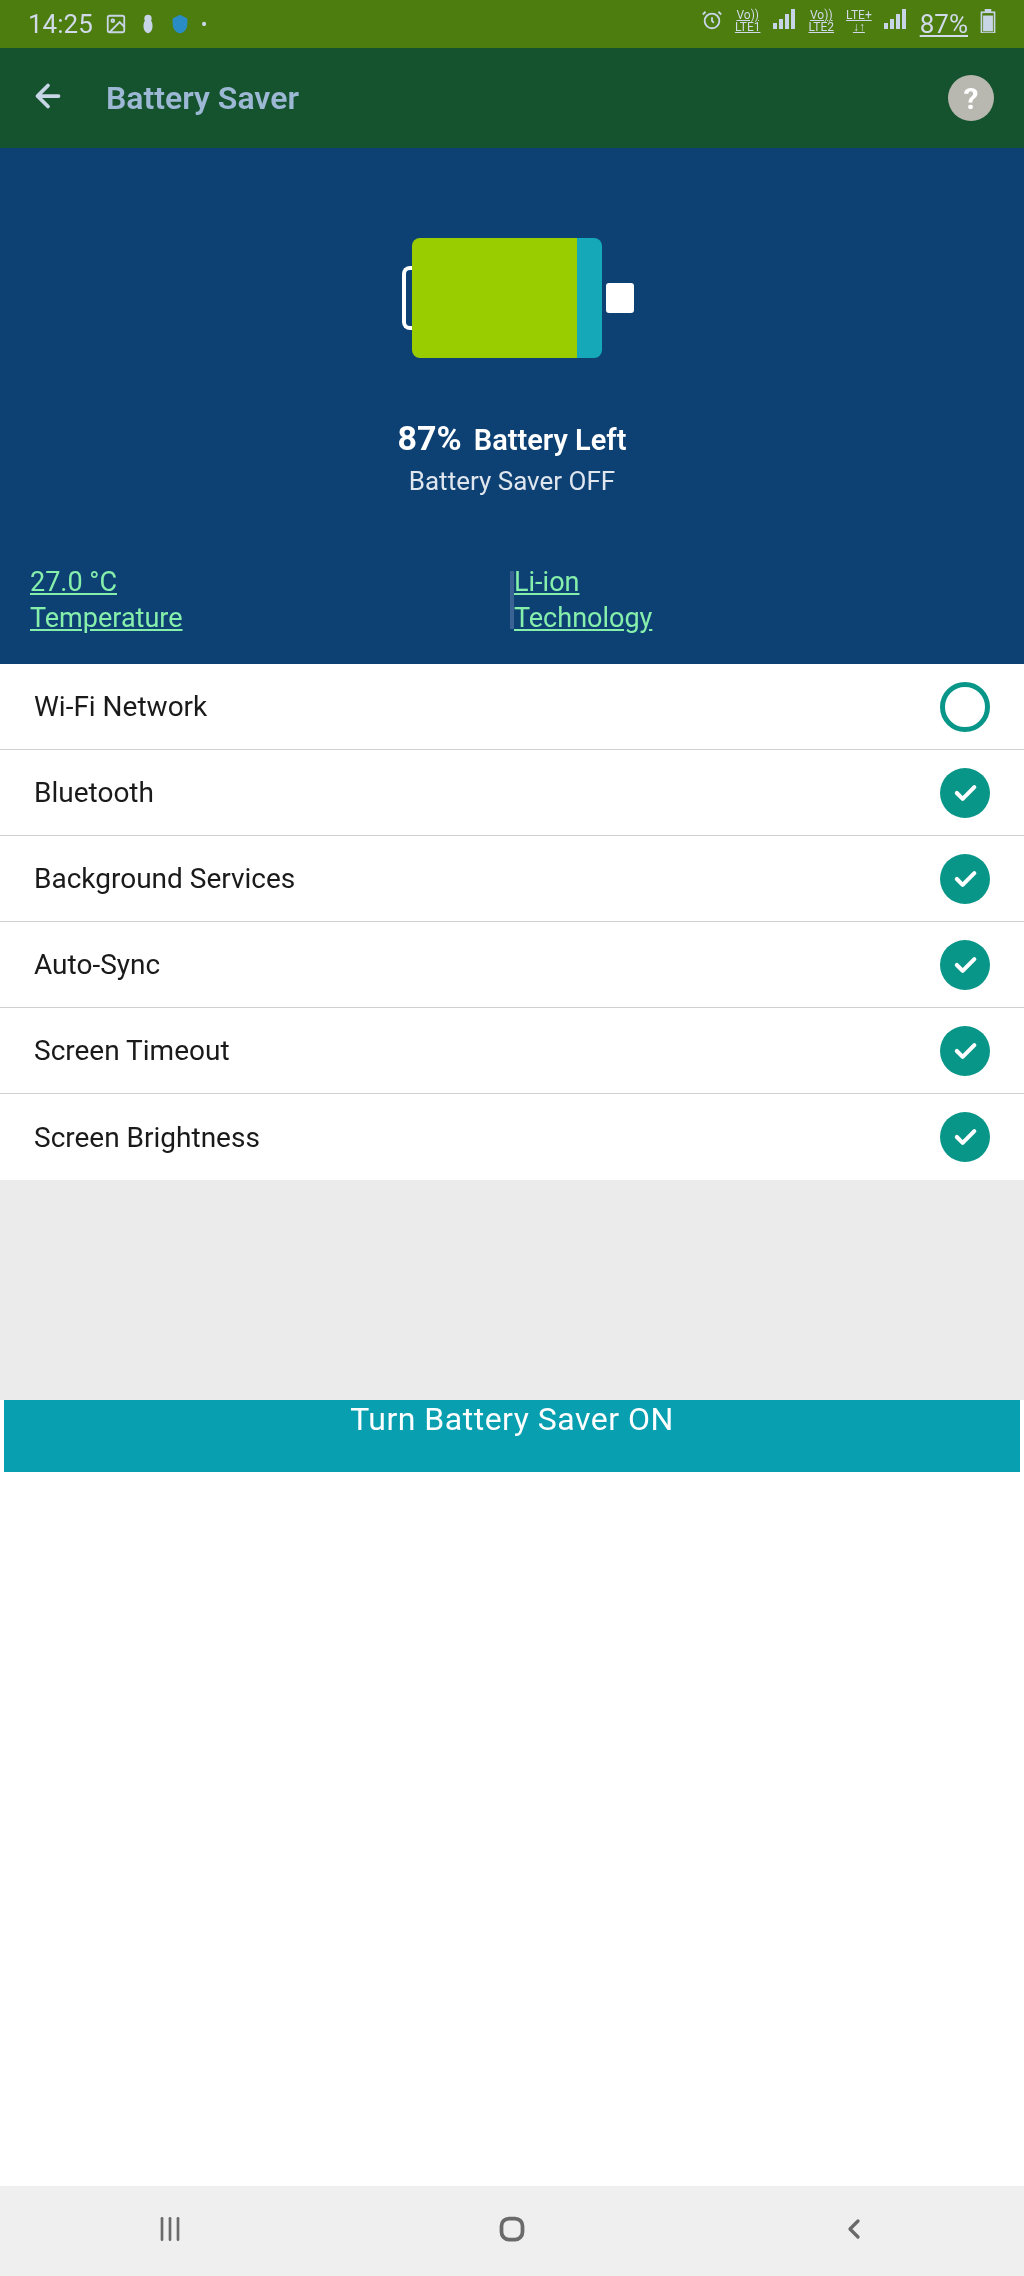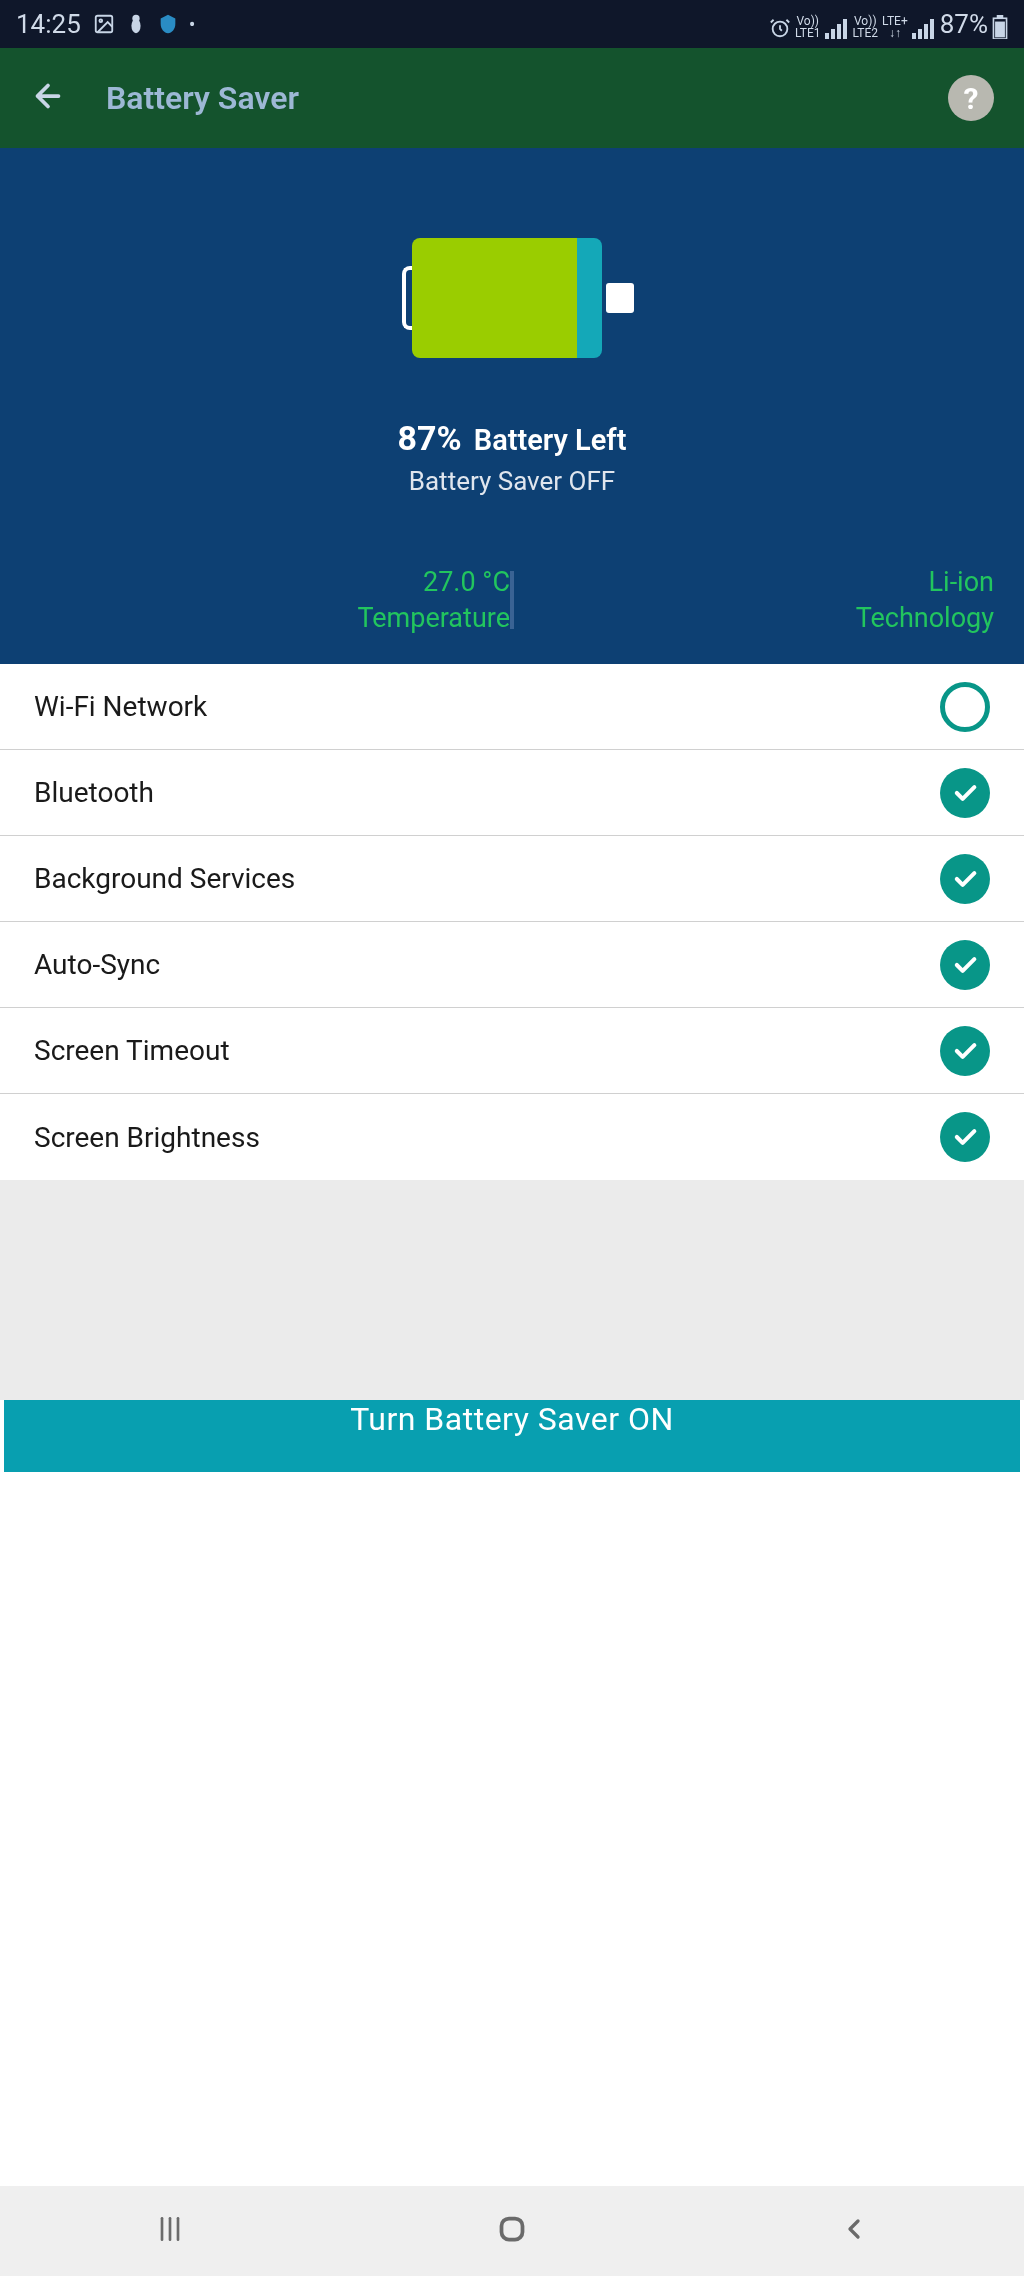--- a/index.html
+++ b/index.html
@@ -1,23 +1,23 @@
 <!DOCTYPE html>
 <html><head>
   <meta charset="utf-8">
   <style>
     * { margin: 0; padding: 0; box-sizing: border-box; font-family: -apple-system, BlinkMacSystemFont, 'Segoe UI', Roboto, sans-serif; }
     body { width: 1024px; height: 2276px; background: #ffffff; overflow: hidden; }
 
     
-    .status-bar { background: #0f172a; height: 48px; display: flex; align-items: center; justify-content: space-between; padding: 0 16px; color: #d0dae8; }
+    .status-bar { background: #4d7c0f; height: 48px; display: flex; align-items: center; justify-content: space-between; padding: 0 28px; color: #d0dae8; }
     .status-left { display: flex; align-items: center; gap: 12px; }
     .status-time { font-size: 26px; font-weight: 400; color: #d0dae8; }
     .status-icons-left { display: flex; align-items: center; gap: 10px; }
-    .status-right { display: flex; align-items: flex-end; gap: 4px; }
+    .status-right { display: flex; align-items: flex-start; gap: 12px; text-decoration: underline; }
     .status-batt { font-size: 26px; font-weight: 400; color: #d0dae8; }
     .mini-icon { width: 22px; height: 22px; display: inline-block; }
     .signal-text { font-size: 12px; line-height: 1; color: #d0dae8; }
 
     
     .app-bar { background: #14532d; height: 100px; display: flex; align-items: center; padding: 0 30px; gap: 40px; }
     .back-arrow { color: #c8d5e6; }
     .app-title { font-size: 32px; font-weight: 600; color: #9db8d5; flex: 1; }
     .help-btn { width: 46px; height: 46px; border-radius: 50%; background: #b8b8b0; display: flex; align-items: center; justify-content: center; color: #fff; font-size: 30px; font-weight: bold; }
 
@@ -27,21 +27,21 @@
     .battery-body { position: absolute; left: 10px; top: 0; width: 190px; height: 120px; border-radius: 8px; background: linear-gradient(to right, #9acd00 0%, #9acd00 87%, #14a8b8 87%, #14a8b8 100%); }
     .battery-notch { position: absolute; left: 0; top: 28px; width: 10px; height: 64px; border-radius: 8px 0 0 8px; border: 4px solid #fff; border-right: none; }
     .battery-tip { position: absolute; right: -12px; top: 45px; width: 28px; height: 30px; background: #fff; border-radius: 3px; }
 
     .battery-text { display: flex; justify-content: center; align-items: baseline; gap: 12px; margin-bottom: 8px; }
     .battery-percent { font-size: 34px; font-weight: 700; color: #fff; }
     .battery-left { font-size: 29px; font-weight: 600; color: #fff; }
     .saver-status { font-size: 26px; color: #e0e6ee; margin-bottom: 50px; }
 
     .stats-row { display: flex; align-items: center; justify-content: space-around; padding: 20px 30px 0; }
-    .stat { flex: 1; text-align: right; color: #22c55e; }
+    .stat { flex: 1; text-align: left; color: #86efac; text-decoration: underline; }
     .stat-value { font-size: 27px; font-weight: 400; margin-bottom: 4px; }
     .stat-label { font-size: 27px; font-weight: 400; }
     .divider { width: 2px; height: 58px; background: #3a6394; }
 
     
     .list { background: #fff; }
     .item { display: flex; align-items: center; justify-content: space-between; padding: 0 34px; height: 86px; border-bottom: 1px solid #d0d0d0; }
     .item:first-child { border-top: none; }
     .item-label { font-size: 28px; color: #1a1a1a; font-weight: 400; }
     .check { width: 50px; height: 50px; border-radius: 50%; display: flex; align-items: center; justify-content: center; }

